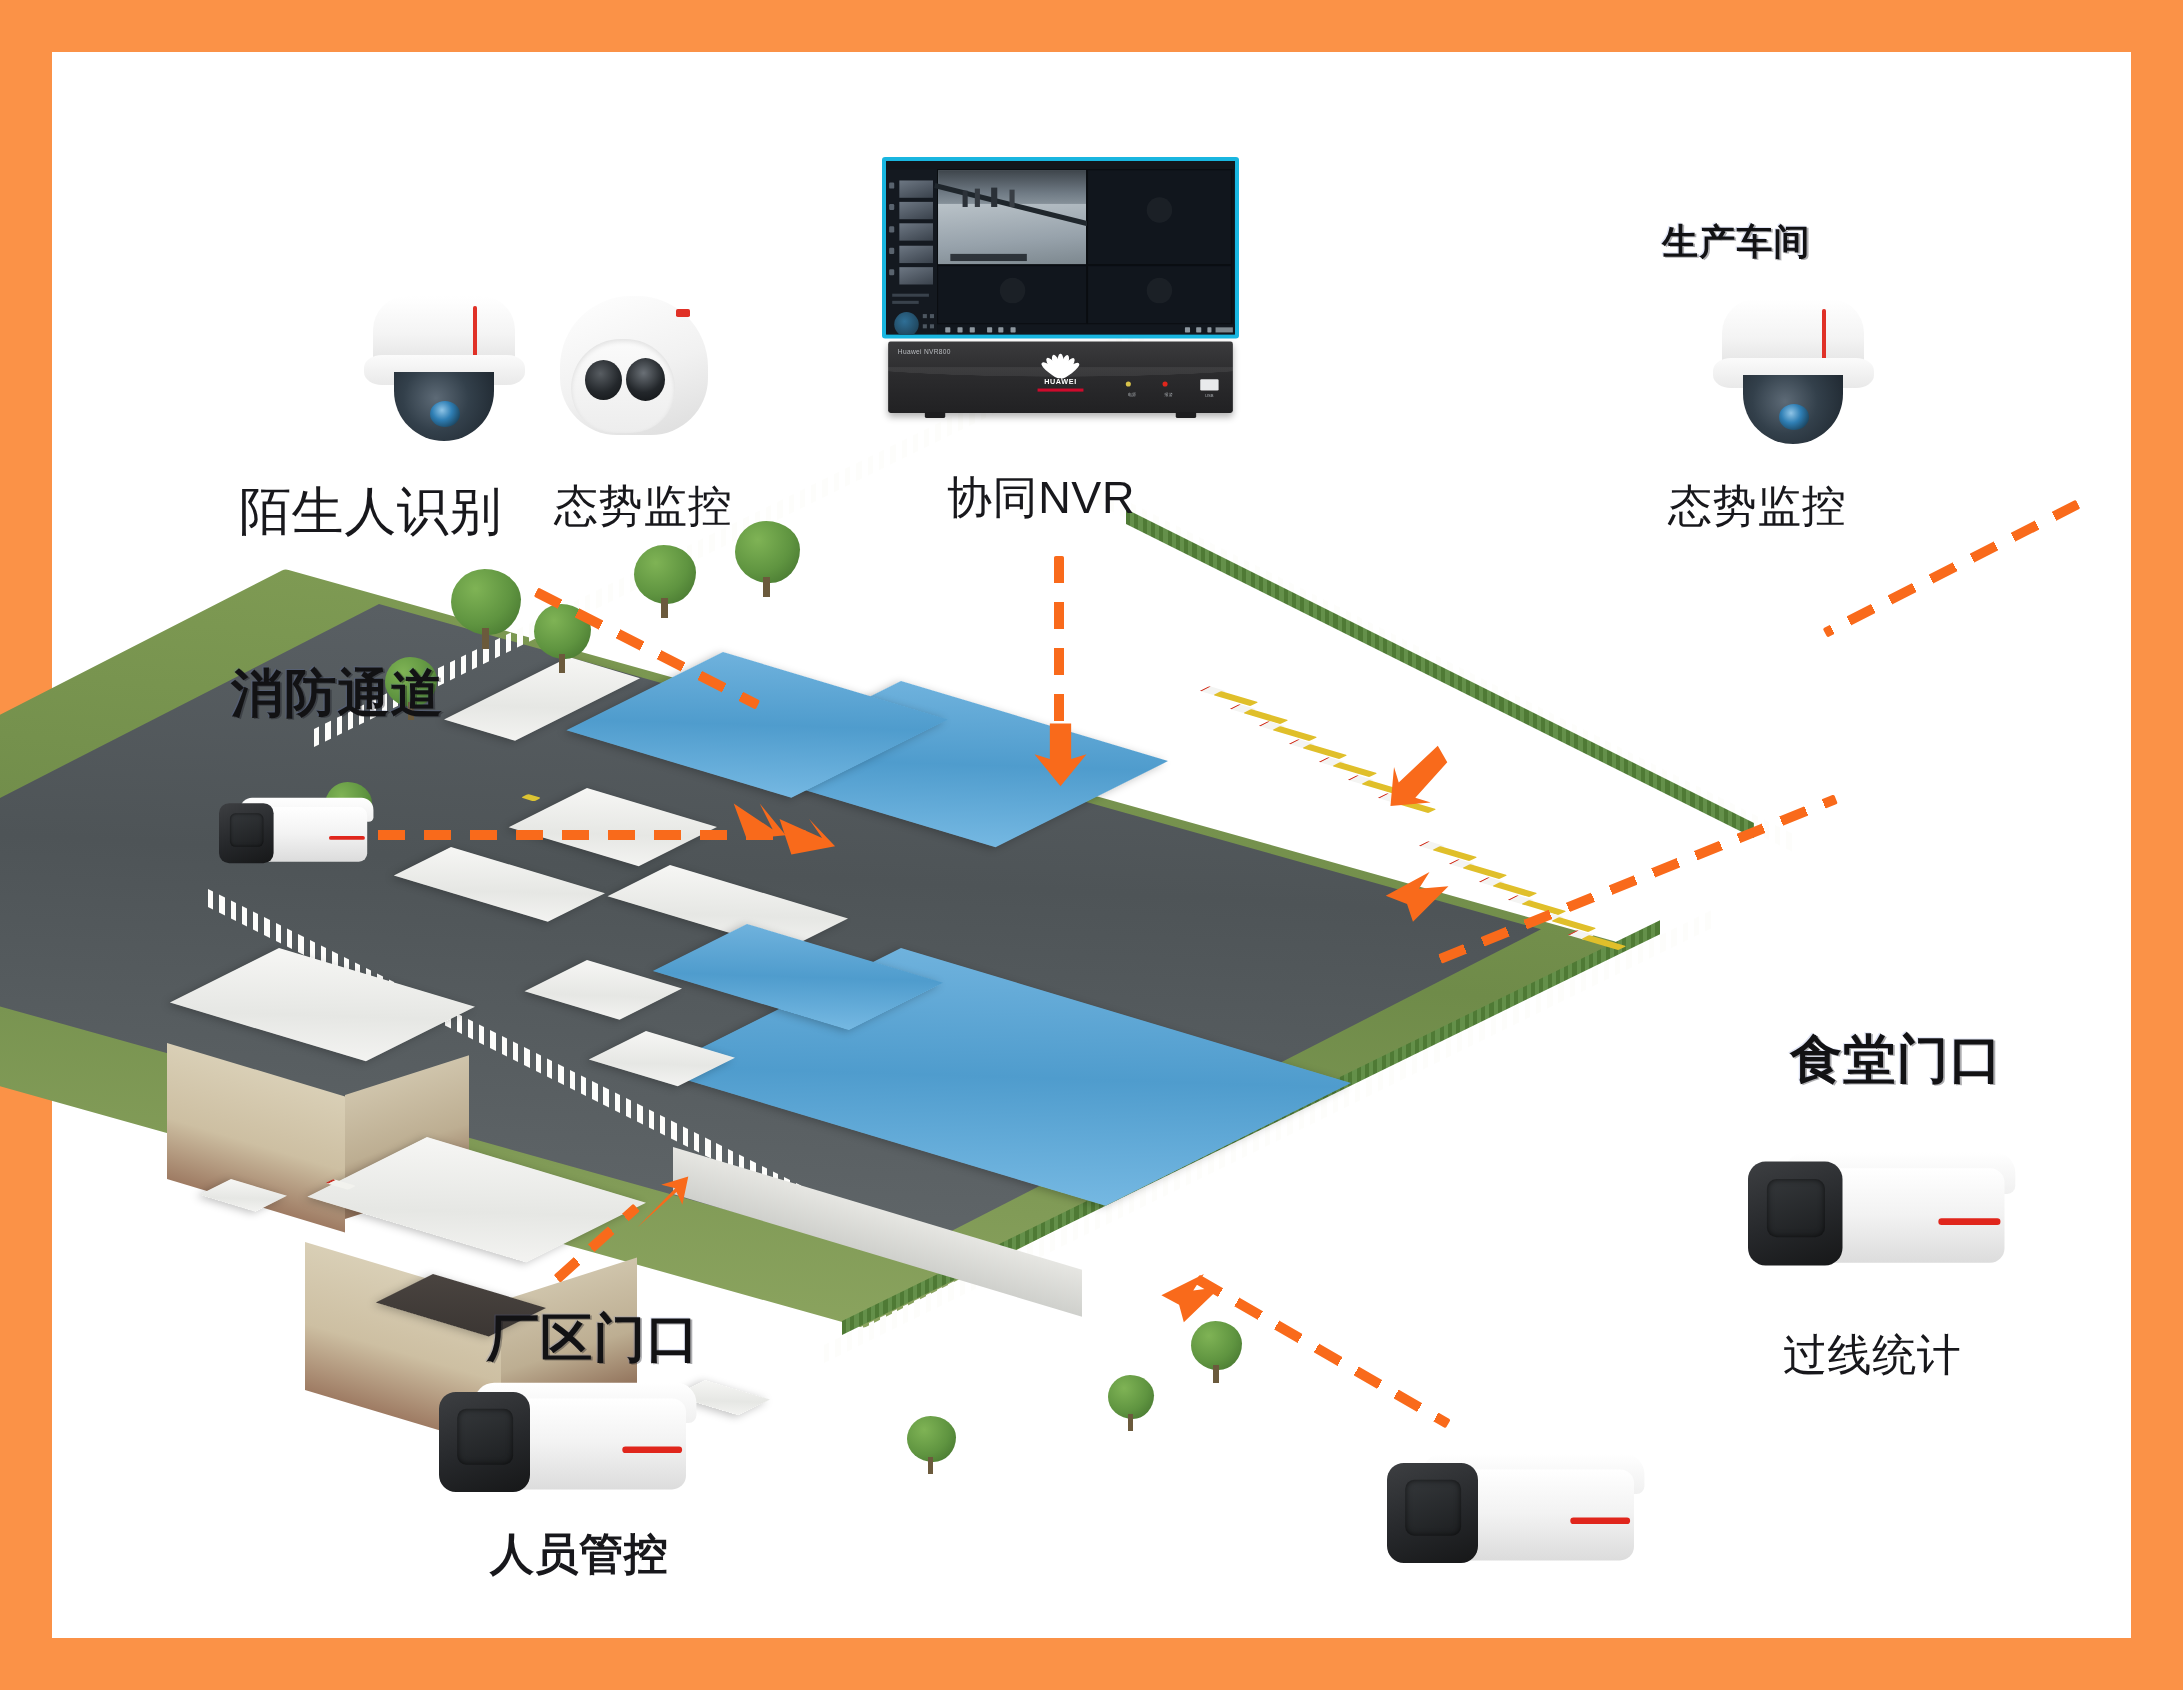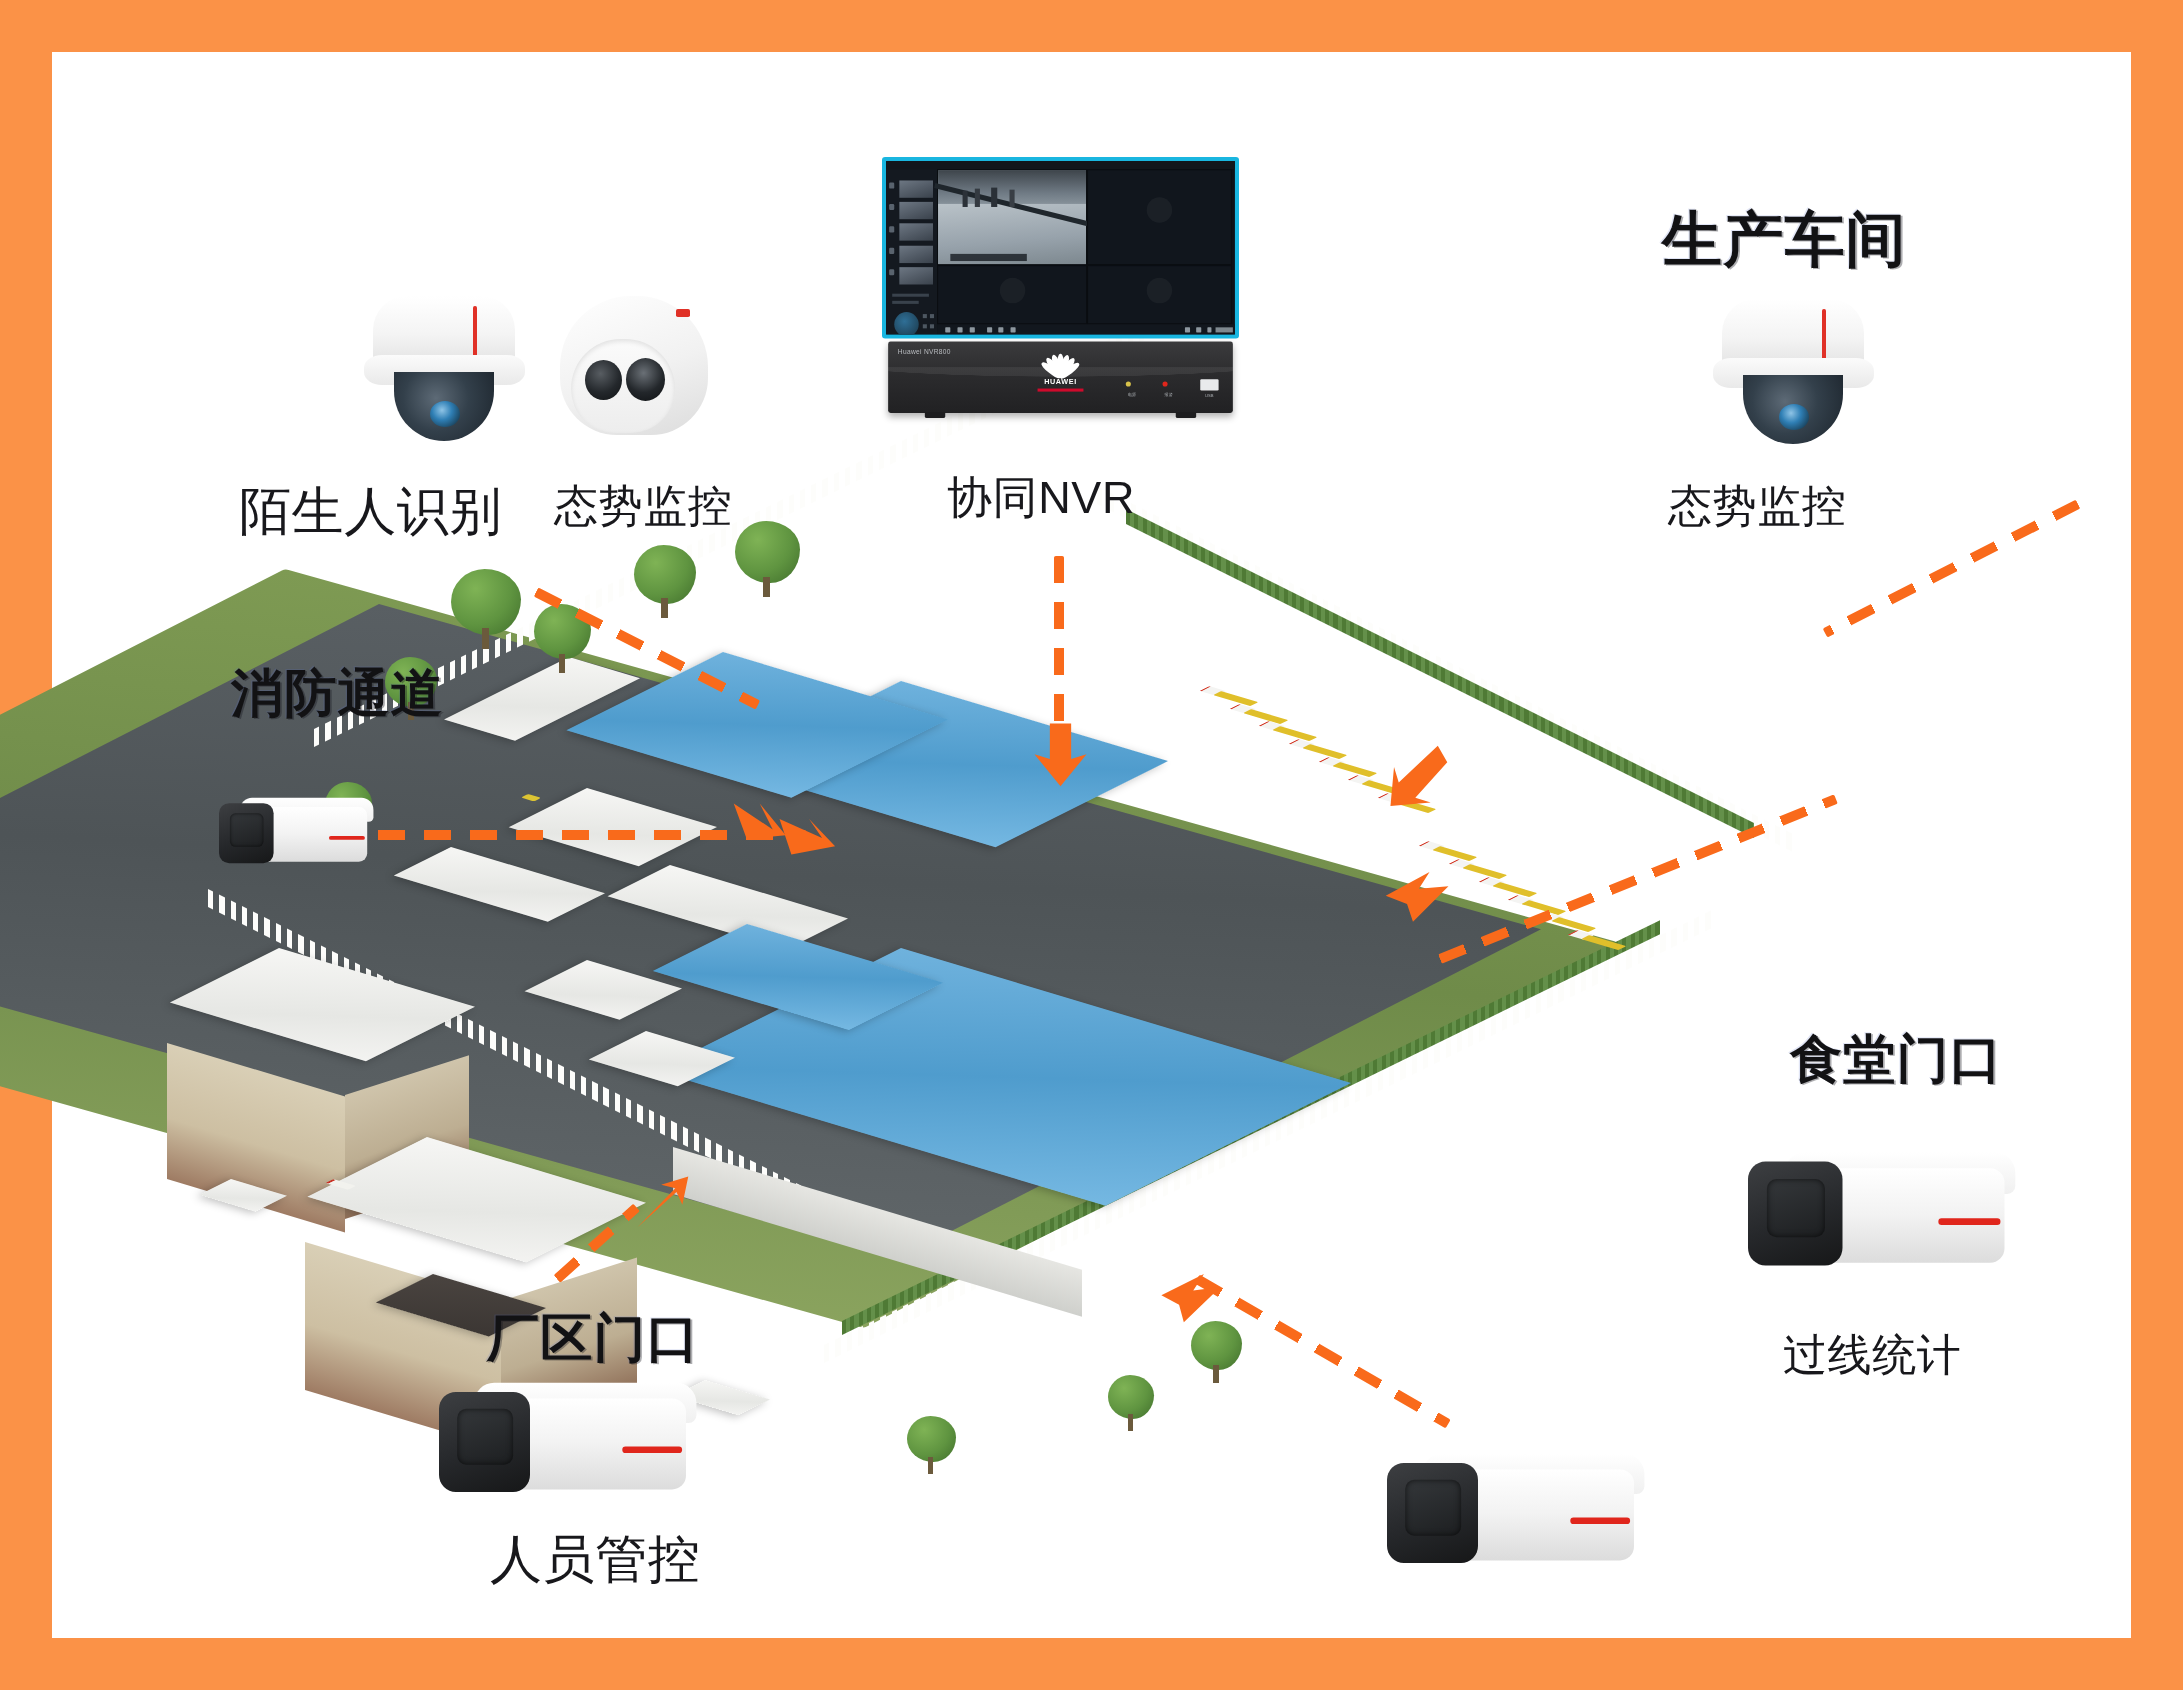--- a/index.html
+++ b/index.html
@@ -344,40 +344,40 @@
     <path d="M4 46 L76 10 L58 38 L104 32 L42 92 L34 62 Z" fill="#f96a1b"></path>
   </svg>
 
   <div class="dash" style="left:557px;top:1274px;width:107px;transform:rotate(-42deg);transform-origin:0 50%;"></div>
   <svg class="arrow-head" style="left:634px;top:1173px;width:59px;height:59px;" viewBox="0 0 100 100">
     <path d="M6 92 L70 26 L46 20 L92 6 L82 54 L72 32 Z" fill="#f96a1b"></path>
   </svg>
 
 
 
-  <div class="heading" style="left:1662px;top:200px;font-size:60px;">生产车间</div>
+  <div class="heading" style="left:1662px;top:218px;font-size:36px;">生产车间</div>
 
   <div class="heading" style="left:231px;top:659px;font-size:52px;">消防通道</div>
 
   <div class="heading" style="left:1790px;top:1025px;font-size:52px;">食堂门口</div>
 
   <div class="heading" style="left:487px;top:1304px;font-size:52px;">厂区门口</div>
 
 
   <div class="sub" style="left:239px;top:477px;font-size:52px;">陌生人识别</div>
 
   <div class="sub" style="left:554px;top:477px;font-size:44px;">态势监控</div>
 
   <div class="sub" style="left:947px;top:468px;font-size:45px;">协同NVR</div>
 
   <div class="sub" style="left:1668px;top:477px;font-size:44px;">态势监控</div>
 
   <div class="sub" style="left:1783px;top:1326px;font-size:44px;">过线统计</div>
 
-  <div class="sub" style="left:490px;top:1525px;font-size:52px;">人员管控</div>
+  <div class="sub" style="left:490px;top:1525px;font-size:44px;font-weight:bold;">人员管控</div>
 
   <div class="device dome" style="left:373px;top:296px;">
     <div class="body"></div>
     <div class="redline"></div>
     <div class="collar"></div>
     <div class="glass"></div>
     <div class="lens"></div>
   </div>
 
   <div class="device turret" style="left:560px;top:296px;">

